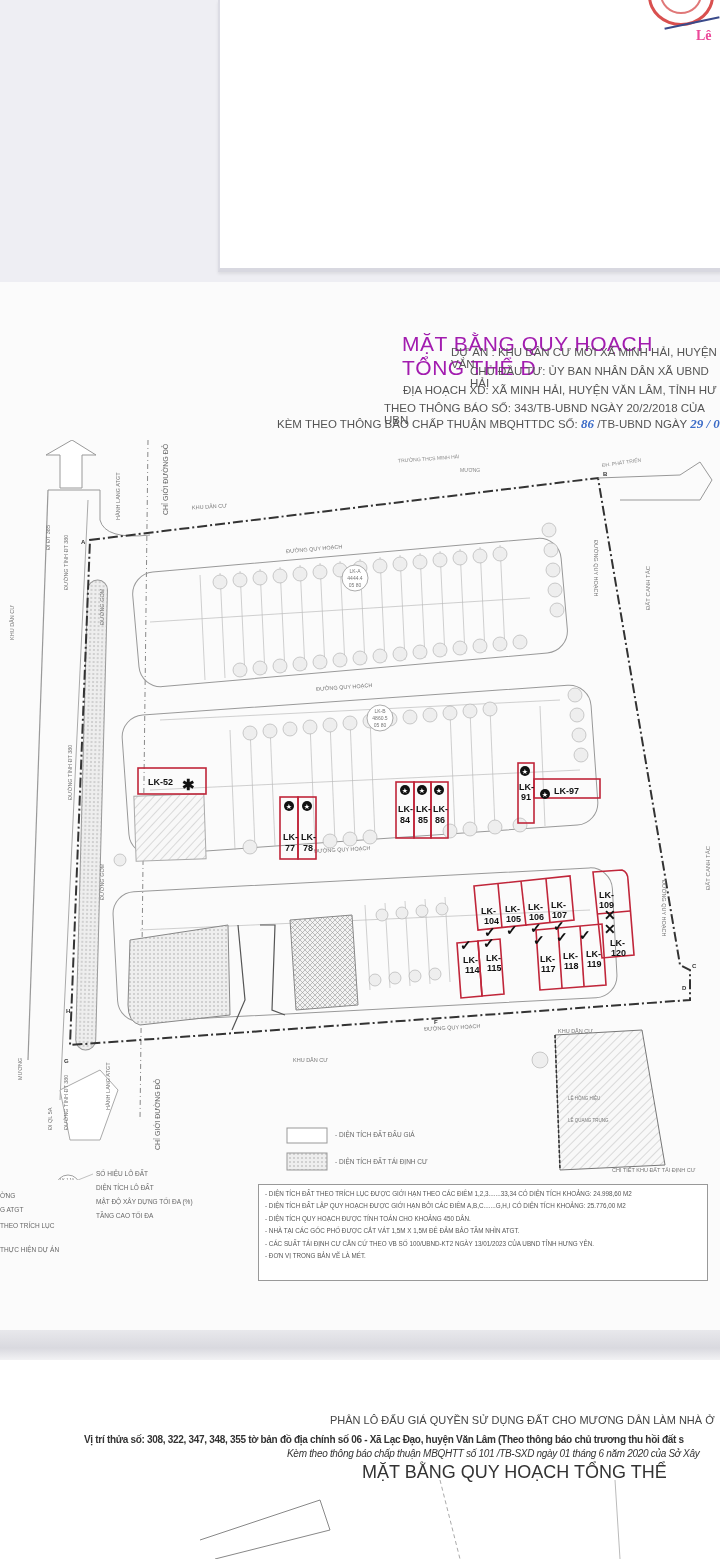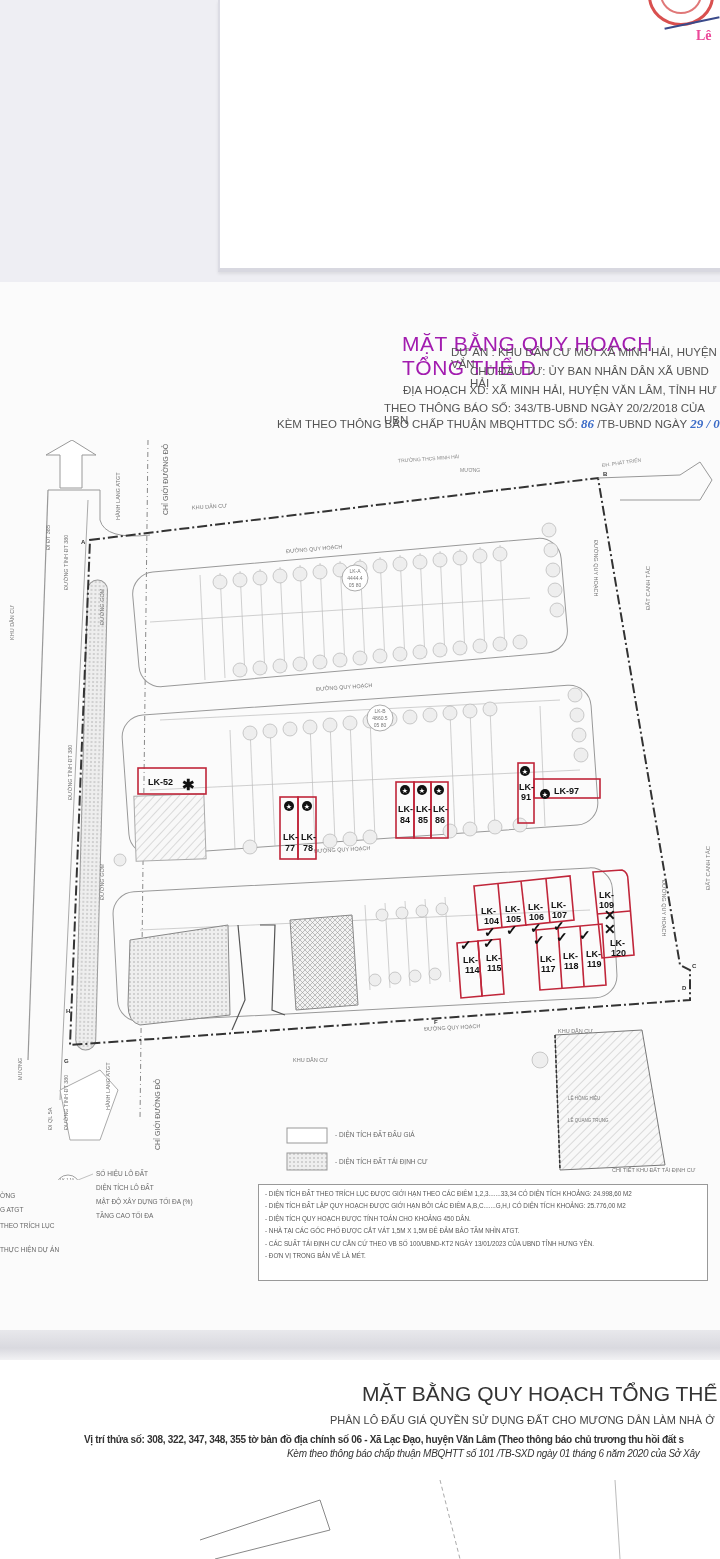--- a/index.html
+++ b/index.html
@@ -17,21 +17,21 @@
   #plan-title{top:332px;left:402px;font-size:21px;letter-spacing:.5px;color:#a21caf;}
   .sub{font-size:11.5px;color:#555;}
   .hand{color:#3b6bc7;font-style:italic;font-weight:bold;font-family:"Liberation Serif",serif;font-size:13px;}
   svg text{font-family:"Liberation Sans",sans-serif;}
   .notes{left:258px;top:1184px;width:450px;height:97px;border:1px solid #999;background:#fff;box-sizing:border-box;padding:3px 6px;}
   .notes div{font-size:6.3px;color:#555;line-height:12.4px;white-space:nowrap;}
   .legend-txt{font-size:6.5px;color:#666;white-space:nowrap;}
   
   #bottom-sep{left:0;top:1330px;width:720px;height:30px;background:linear-gradient(#e8e8ec,#d9d9df 60%,#f2f2f4);}
   #bottom-page{left:0;top:1360px;width:720px;height:199px;background:#fff;}
-  #b-title{left:362px;top:1382px;font-size:21px;color:#333;white-space:nowrap;text-align:center;}
+  #b-title{left:362px;top:1462px;font-size:18px;color:#333;white-space:nowrap;text-align:center;}
   #b-sub{left:330px;top:1414px;font-size:11px;color:#444;white-space:nowrap;}
   #b-line1{left:84px;top:1434px;font-size:10px;color:#333;font-weight:bold;white-space:nowrap;font-family:"Liberation Sans Narrow","Liberation Sans",sans-serif;letter-spacing:-.3px;}
   #b-line2{left:287px;top:1448px;font-size:10px;color:#333;font-style:italic;font-weight:normal;white-space:nowrap;letter-spacing:-.3px;}
 </style>
 </head>
 <body>
 
 <div id="top-page" class="abs"></div>
 <div id="top-sheet" class="abs"></div>
 <div id="stamp" class="abs"></div>

